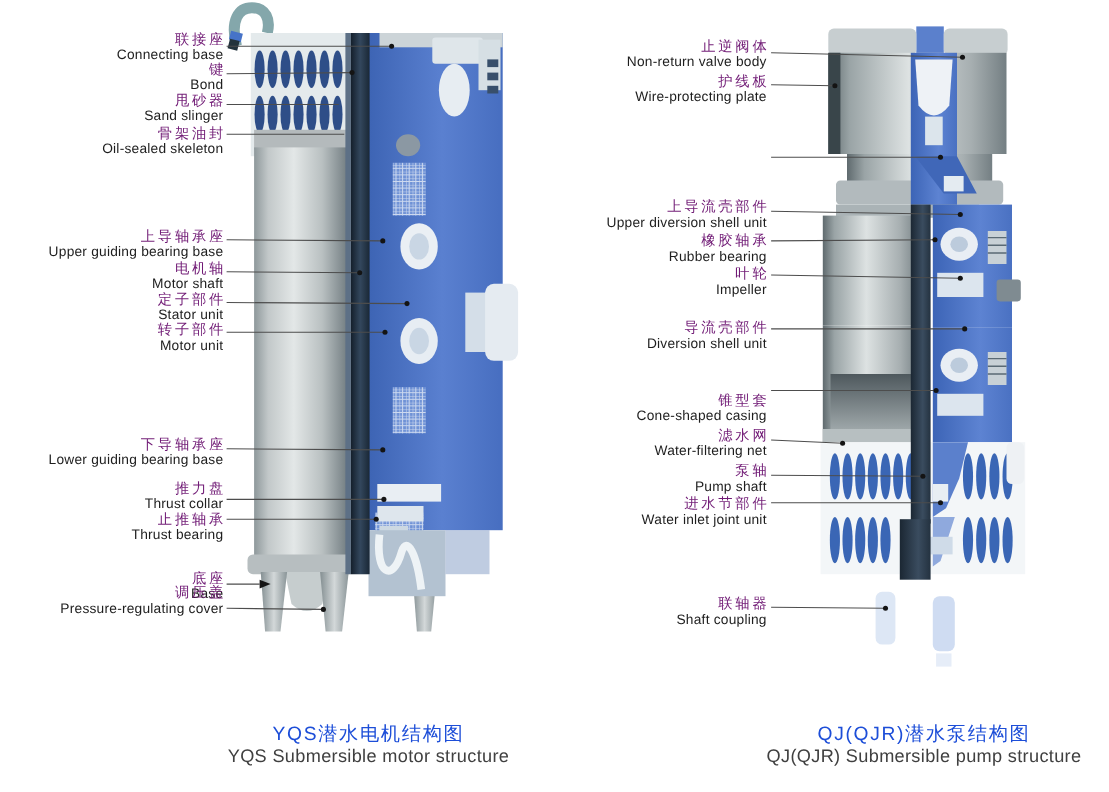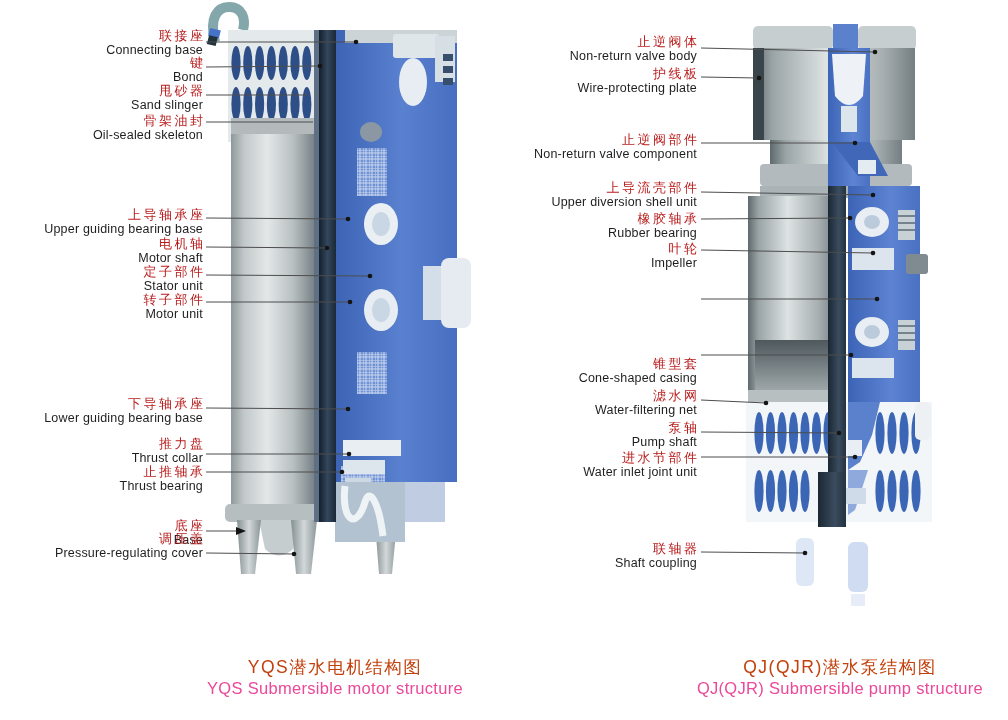--- a/index.html
+++ b/index.html
@@ -4,25 +4,25 @@
 <style>
   html,body{margin:0;padding:0;background:#fff;}
   .canvas{position:relative;width:1008px;height:720px;background:#ffffff;overflow:hidden;
           font-family:"Liberation Sans","DejaVu Sans",sans-serif;color:#161616;}
   svg{display:block;}
   .diagram{position:absolute;}
   .leaders{position:absolute;left:0;top:0;pointer-events:none;}
   .lbl{position:absolute;text-align:right;}
   .lbl.L{right:805px;}
   .lbl.R{right:311px;text-align:right;}
-  .zh{font-size:13px;letter-spacing:2.5px;margin-right:-2.5px;line-height:15px;color:#b91c1c;white-space:nowrap;}
+  .zh{font-size:13px;letter-spacing:2.5px;margin-right:-2.5px;line-height:15px;color:#701a75;white-space:nowrap;}
   .en{font-size:12.5px;line-height:12px;margin-top:1px;color:#1e1e1e;white-space:nowrap;letter-spacing:0.2px;}
   .caption{position:absolute;text-align:center;}
-  .cap-zh{font-size:17.5px;letter-spacing:1.5px;line-height:20px;color:#c2410c;white-space:nowrap;}
-  .cap-en{font-size:16.5px;line-height:19px;margin-top:2px;color:#ec4899;white-space:nowrap;letter-spacing:0.3px;}
+  .cap-zh{font-size:17.5px;letter-spacing:1.5px;line-height:20px;color:#1d4ed8;white-space:nowrap;}
+  .cap-en{font-size:16.5px;line-height:19px;margin-top:2px;color:#404040;white-space:nowrap;letter-spacing:0.3px;}
 </style>
 </head>
 <body>
 
 <div class="canvas">
 
   <svg class="diagram" style="left:195px;top:0;" width="280" height="600" viewBox="0 0 280 600">
     <defs>
       <linearGradient id="grayCyl" x1="0" y1="0" x2="1" y2="0">
         <stop offset="0" stop-color="#8e989b"></stop>
@@ -336,36 +336,36 @@
   </div>
 
   <div class="lbl R" style="top:34px">
     <div class="zh">止逆阀体</div>
     <div class="en">Non-return valve body</div>
   </div>
   <div class="lbl R" style="top:66px">
     <div class="zh">护线板</div>
     <div class="en">Wire-protecting plate</div>
   </div>
-  <div class="lbl R" style="top:132px">
-    <div class="zh">止逆阀部件</div>
-    <div class="en">Non-return valve component</div>
-  </div>
   <div class="lbl R" style="top:180px">
     <div class="zh">上导流壳部件</div>
     <div class="en">Upper diversion shell unit</div>
   </div>
   <div class="lbl R" style="top:211px">
     <div class="zh">橡胶轴承</div>
     <div class="en">Rubber bearing</div>
   </div>
   <div class="lbl R" style="top:241px">
     <div class="zh">叶轮</div>
     <div class="en">Impeller</div>
   </div>
+  <div class="lbl R" style="top:290px">
+    <div class="zh">导流壳部件</div>
+    <div class="en">Diversion shell unit</div>
+  </div>
   <div class="lbl R" style="top:356px">
     <div class="zh">锥型套</div>
     <div class="en">Cone-shaped casing</div>
   </div>
   <div class="lbl R" style="top:388px">
     <div class="zh">滤水网</div>
     <div class="en">Water-filtering net</div>
   </div>
   <div class="lbl R" style="top:420px">
     <div class="zh">泵轴</div>

